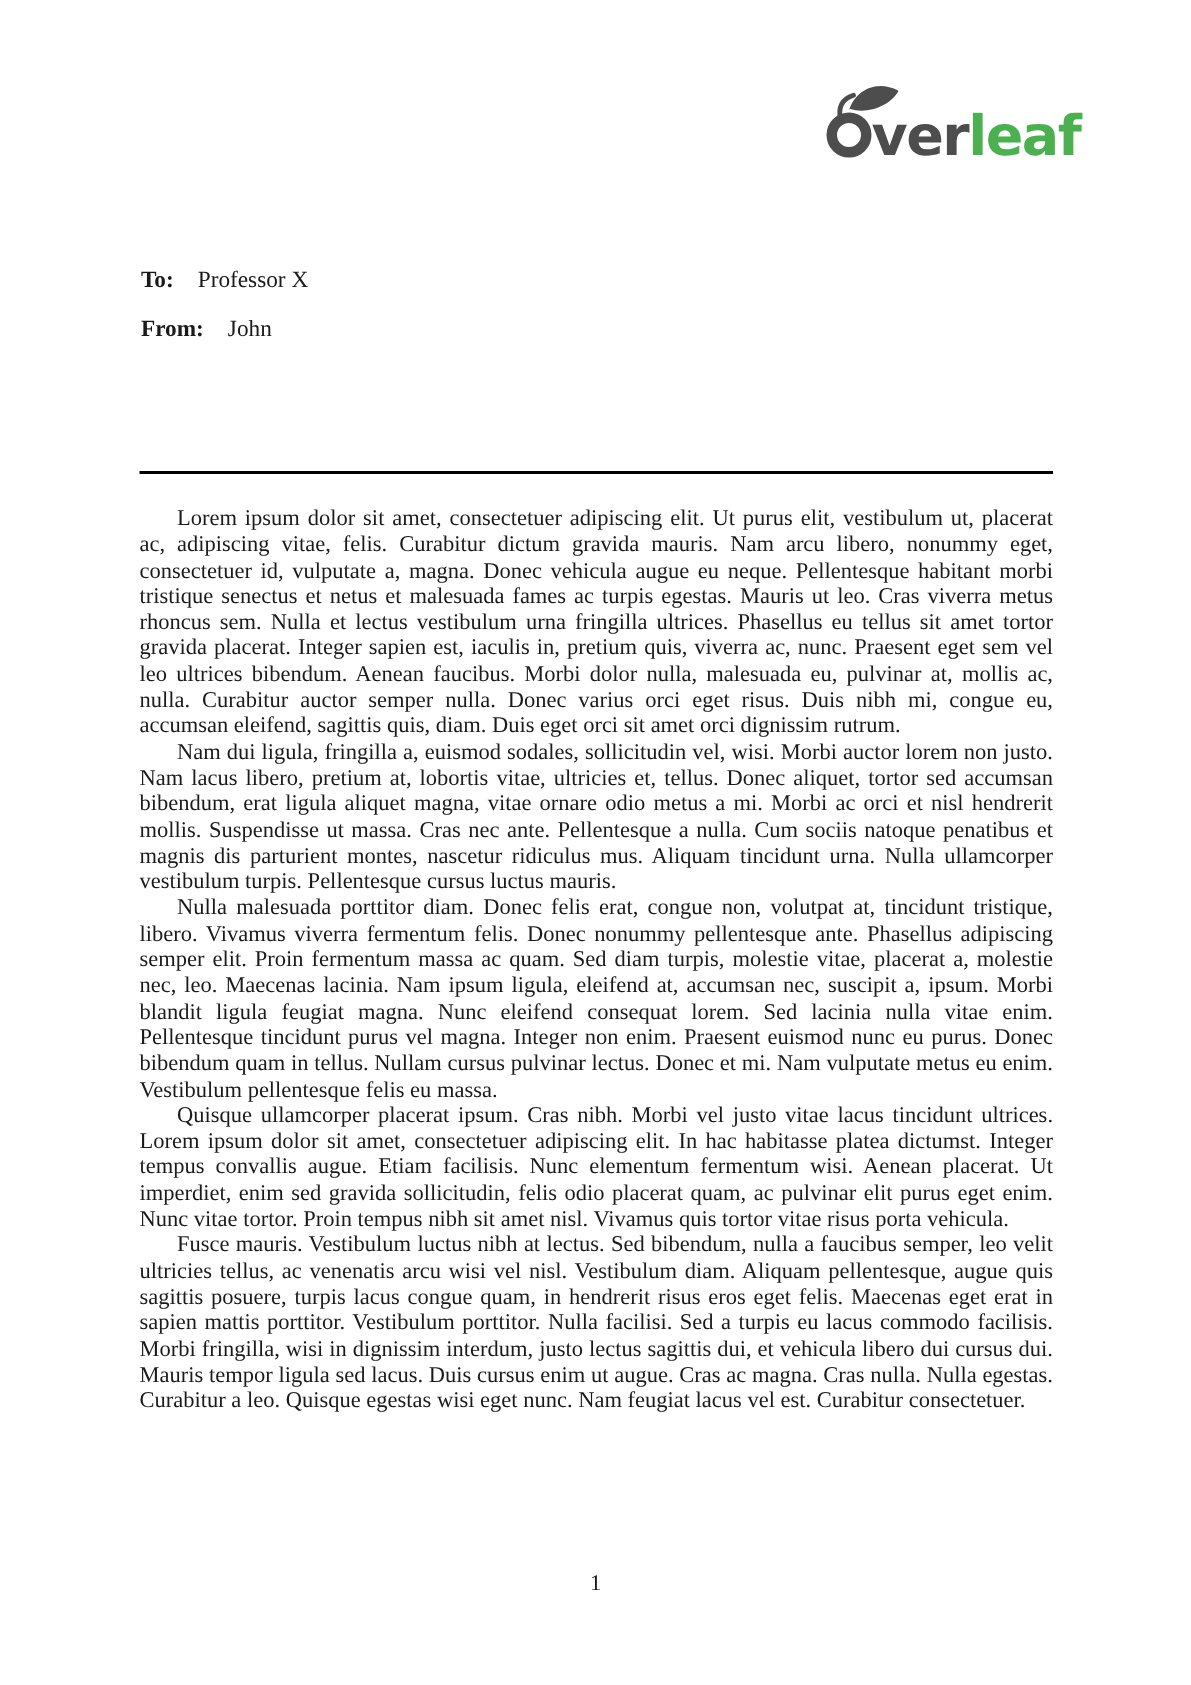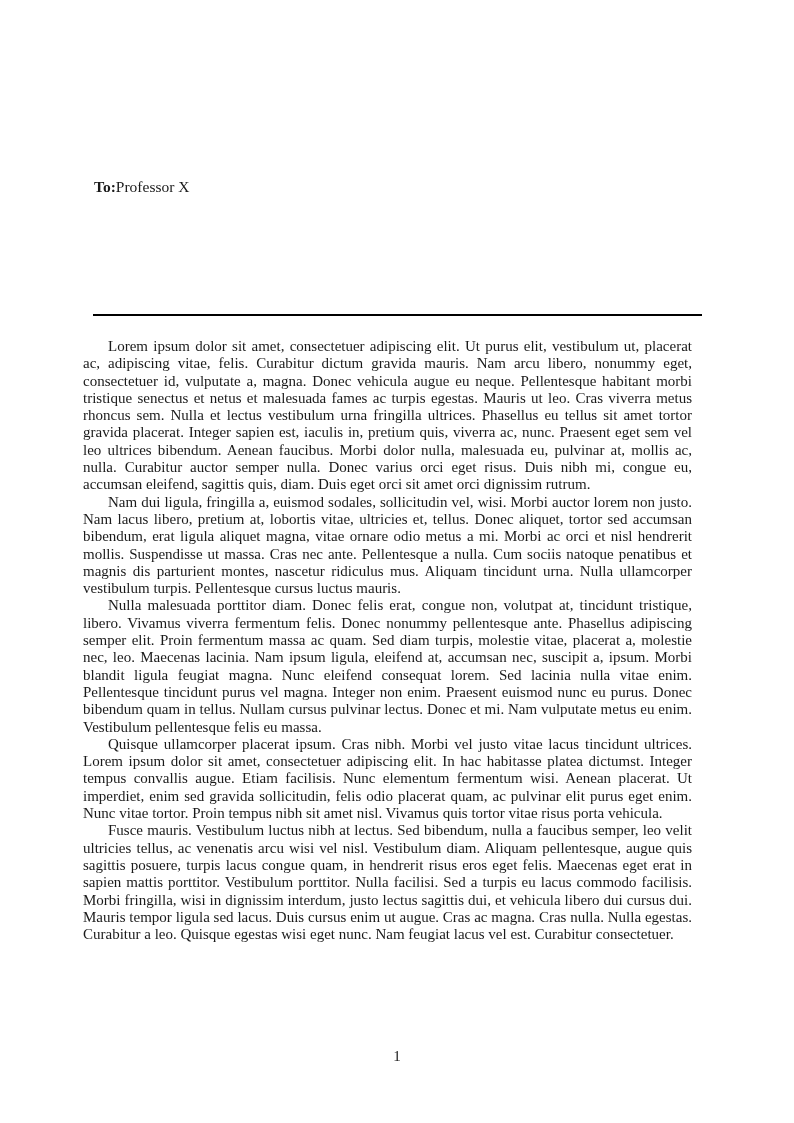--- a/index.html
+++ b/index.html
@@ -28,32 +28,32 @@
     top: 177px;
     width: 609px;
   }
   .field {
     font-size: 15.5px;
     line-height: 20px;
     margin-bottom: 13px;
     white-space: nowrap;
   }
   .field-label { font-weight: bold; margin-top: 16px; }
-  .field-value { margin-left: 0; }
+  .field-value { margin-left: 16px; }
   .rule {
     position: absolute;
     left: 93px;
     top: 314px;
     width: 609px;
     height: 2px;
     background: #000000;
   }
   .body-text {
     position: absolute;
-    left: 83px;
+    left: 93px;
     top: 338px;
     width: 609px;
     font-size: 15px;
     line-height: 17.3px;
     text-align: justify;
   }
   .body-text p {
     margin: 0;
     text-indent: 25px;
     hyphens: auto;
@@ -67,24 +67,39 @@
     text-align: center;
     font-size: 15px;
     color: #1a1a1a;
   }
 </style>
 </head>
 <body>
 
 <div class="page">
 
+  <div class="logo">
+    <svg width="158" height="52" viewBox="0 0 158 52" xmlns="http://www.w3.org/2000/svg">
+      <g>
+        <circle cx="16" cy="33" r="11.5" fill="none" stroke-width="7" stroke="#4D4D4D"></circle>
+        <path d="M10.5 23.5 C8.5 15 11 9 19 6.5" fill="none" stroke-width="3.2" stroke-linecap="round" stroke="#4D4D4D"></path>
+        <path d="M16 17 C19 5 33 -5 49 3.5 C44 13.5 28 19.5 16.5 15.5 Z" fill="#4D4D4D"></path>
+      </g>
+      <text x="31" y="46" font-size="37" font-weight="bold" letter-spacing="-1" font-family="&quot;DejaVu Sans&quot;, sans-serif">
+        <tspan fill="#4D4D4D">ver</tspan><tspan fill="#4CAF50">leaf</tspan>
+      </text>
+    </svg>
+  </div>
 
   <div class="memo-header">
     <div class="field">
       <span class="field-label">To:</span><span class="field-value">Professor X</span>
+    </div>
+    <div class="field">
+      <span class="field-label">From:</span><span class="field-value">John</span>
     </div>
   </div>
 
   <div class="rule"></div>
 
   <div class="body-text">
     <p lang="en">Lorem ipsum dolor sit amet, consectetuer adipiscing elit. Ut purus elit, vestibulum ut, placerat ac, adipiscing vitae, felis. Curabitur dictum gravida mauris. Nam arcu libero, nonummy eget, consectetuer id, vulputate a, magna. Donec vehicula augue eu neque. Pellentesque habitant morbi tristique senectus et netus et malesuada fames ac turpis egestas. Mauris ut leo. Cras viverra metus rhoncus sem. Nulla et lectus vestibulum urna fringilla ultrices. Phasellus eu tellus sit amet tortor gravida placerat. Integer sapien est, iaculis in, pretium quis, viverra ac, nunc. Praesent eget sem vel leo ultrices bibendum. Aenean faucibus. Morbi dolor nulla, malesuada eu, pulvinar at, mollis ac, nulla. Curabitur auctor semper nulla. Donec varius orci eget risus. Duis nibh mi, congue eu, accumsan eleifend, sagittis quis, diam. Duis eget orci sit amet orci dignissim rutrum.</p>
     <p lang="en">Nam dui ligula, fringilla a, euismod sodales, sollicitudin vel, wisi. Morbi auctor lorem non justo. Nam lacus libero, pretium at, lobortis vitae, ultricies et, tellus. Donec aliquet, tortor sed accumsan bibendum, erat ligula aliquet magna, vitae ornare odio metus a mi. Morbi ac orci et nisl hendrerit mollis. Suspendisse ut massa. Cras nec ante. Pellentesque a nulla. Cum sociis natoque penatibus et magnis dis parturient montes, nascetur ridiculus mus. Aliquam tincidunt urna. Nulla ullamcorper vestibulum turpis. Pellentesque cursus luctus mauris.</p>
     <p lang="en">Nulla malesuada porttitor diam. Donec felis erat, congue non, volutpat at, tincidunt tristique, libero. Vivamus viverra fermentum felis. Donec nonummy pellentesque ante. Phasellus adipiscing semper elit. Proin fermentum massa ac quam. Sed diam turpis, molestie vitae, placerat a, molestie nec, leo. Maecenas lacinia. Nam ipsum ligula, eleifend at, accumsan nec, suscipit a, ipsum. Morbi blandit ligula feugiat magna. Nunc eleifend consequat lorem. Sed lacinia nulla vitae enim. Pellentesque tincidunt purus vel magna. Integer non enim. Praesent euismod nunc eu purus. Donec bibendum quam in tellus. Nullam cursus pulvinar lectus. Donec et mi. Nam vulputate metus eu enim. Vestibulum pellentesque felis eu massa.</p>
     <p lang="en">Quisque ullamcorper placerat ipsum. Cras nibh. Morbi vel justo vitae lacus tincidunt ultrices. Lorem ipsum dolor sit amet, consectetuer adipiscing elit. In hac habitasse platea dictumst. Integer tempus convallis augue. Etiam facilisis. Nunc elementum fermentum wisi. Aenean placerat. Ut imperdiet, enim sed gravida sollicitudin, felis odio placerat quam, ac pulvinar elit purus eget enim. Nunc vitae tortor. Proin tempus nibh sit amet nisl. Vivamus quis tortor vitae risus porta vehicula.</p>

